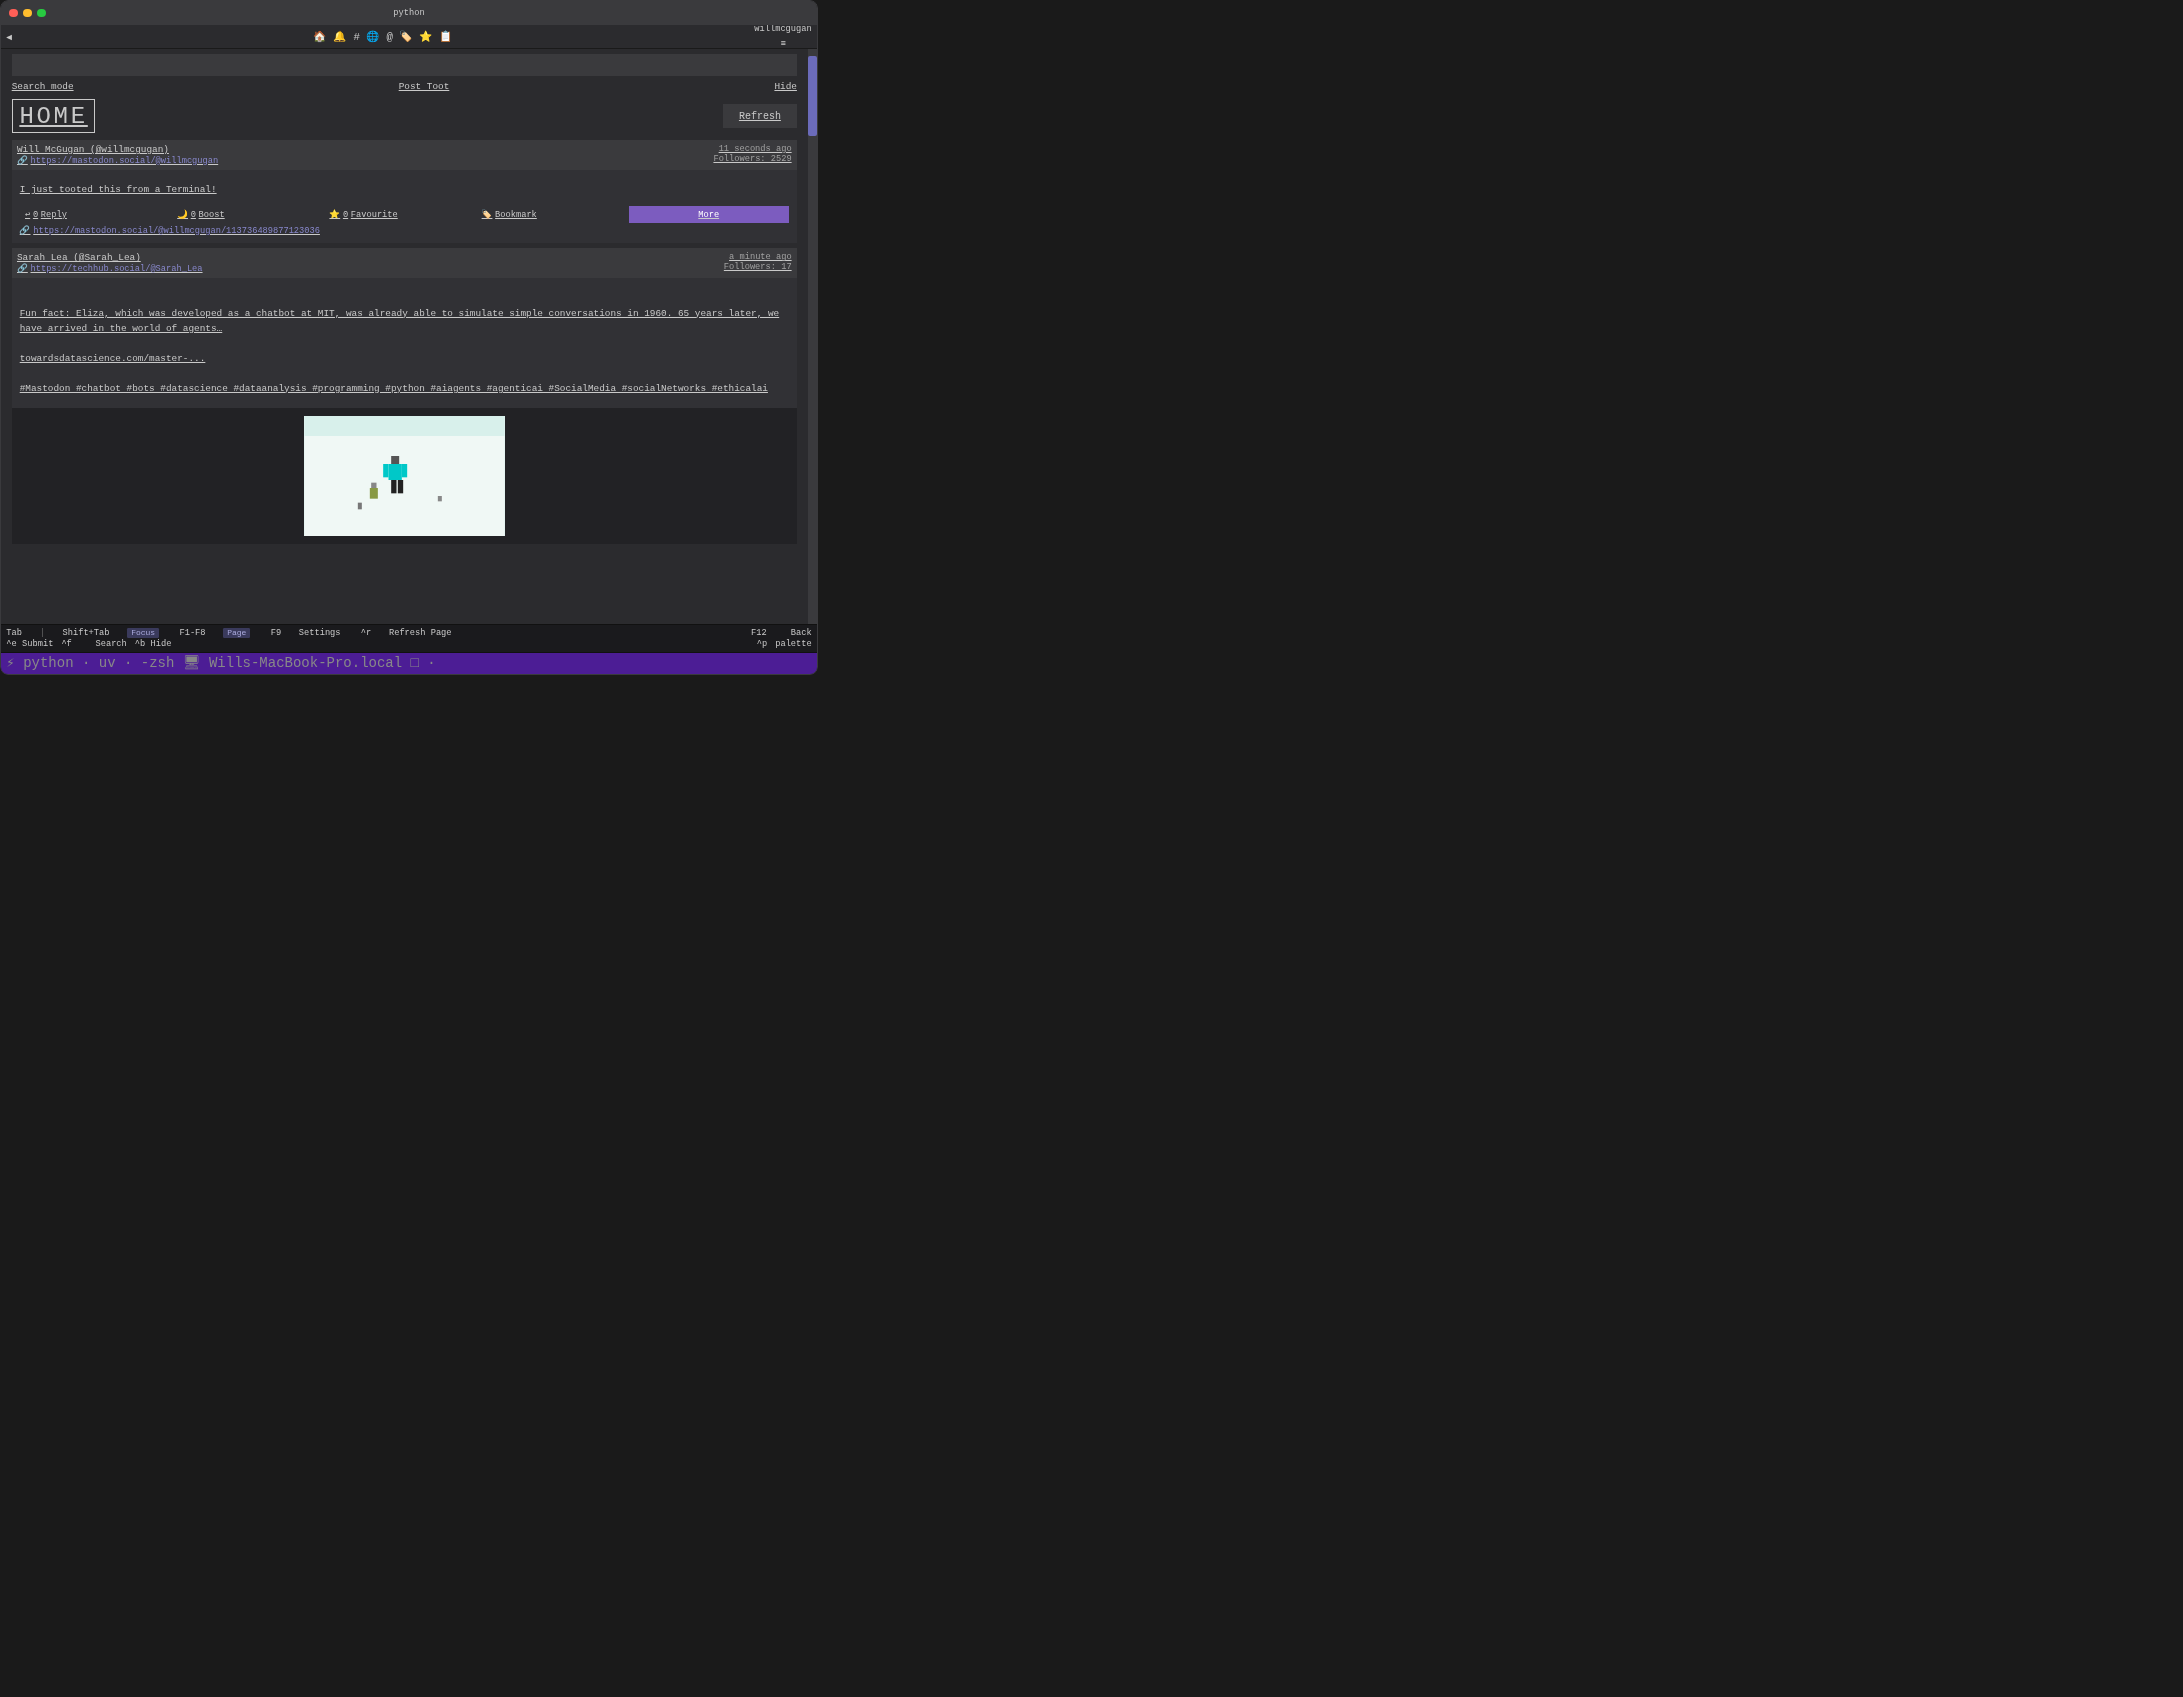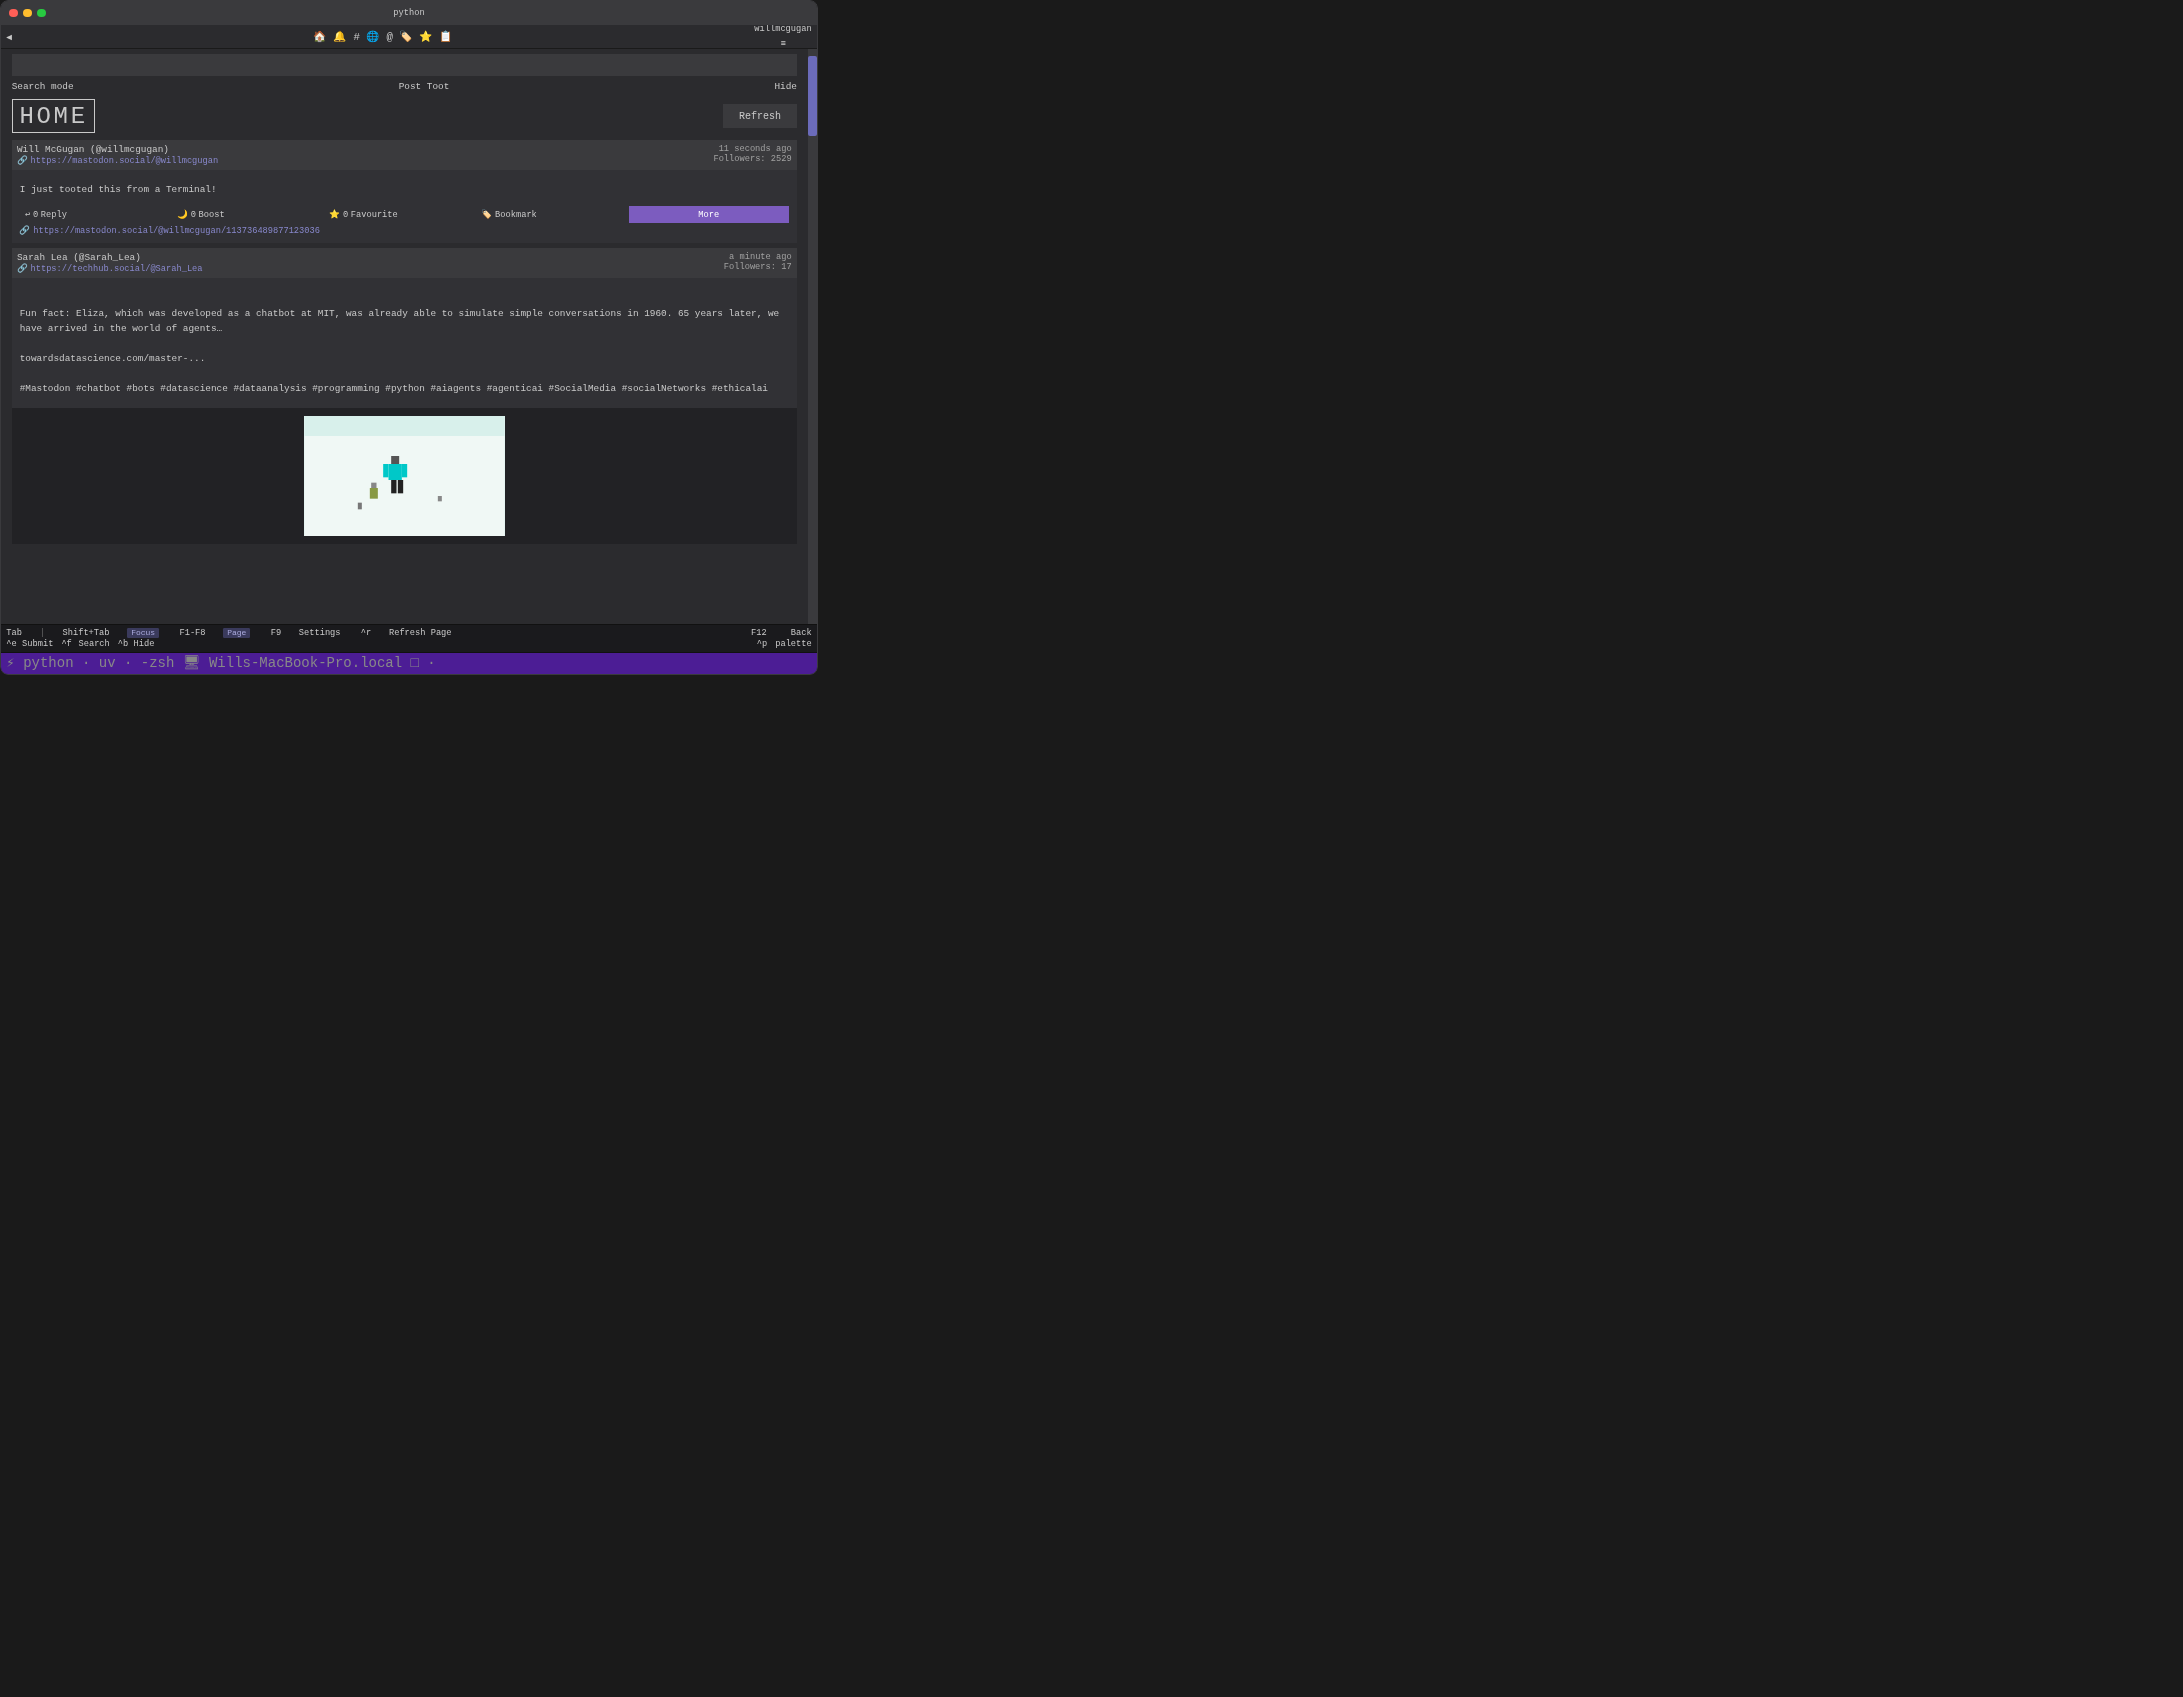--- a/index.html
+++ b/index.html
@@ -76,20 +76,21 @@
       font-size: 8.7px;
       display: flex;
       align-items: center;
       gap: 5.3px;
       flex-direction: column;
     }
     .main-content {
       display: flex;
       background: #2b2b2e;
       min-height: 575px;
+      text-decoration: underline;
     }
     .content-area {
       flex: 1;
       padding: 5.3px 10.7px;
       overflow-y: auto;
     }
     .scrollbar-area {
       width: 9.4px;
       background: #3a3a3d;
       position: relative;
@@ -458,21 +459,21 @@
       <span style="margin-left:2.7px;">Refresh Page</span>
       <div class="status-right">
         <span>F12</span>
         <span style="margin-left:19px;">Back</span>
       </div>
     </div>
     <div class="statusbar-row2">
       <span>^e</span>
       <span style="margin-left:2.7px;">Submit</span>
       <span style="margin-left:5.3px;">^f</span>
-      <span style="margin-left:4px;">Search</span>
+      <span style="margin-left:21px;">Search</span>
       <span style="margin-left:5.3px;">^b</span>
       <span style="margin-left:2.7px;">Hide</span>
       <div class="status-right">
         <span>^p</span>
         <span style="margin-left:2.7px;">palette</span>
       </div>
     </div>
   </div>
 
   <div class="termbar">

